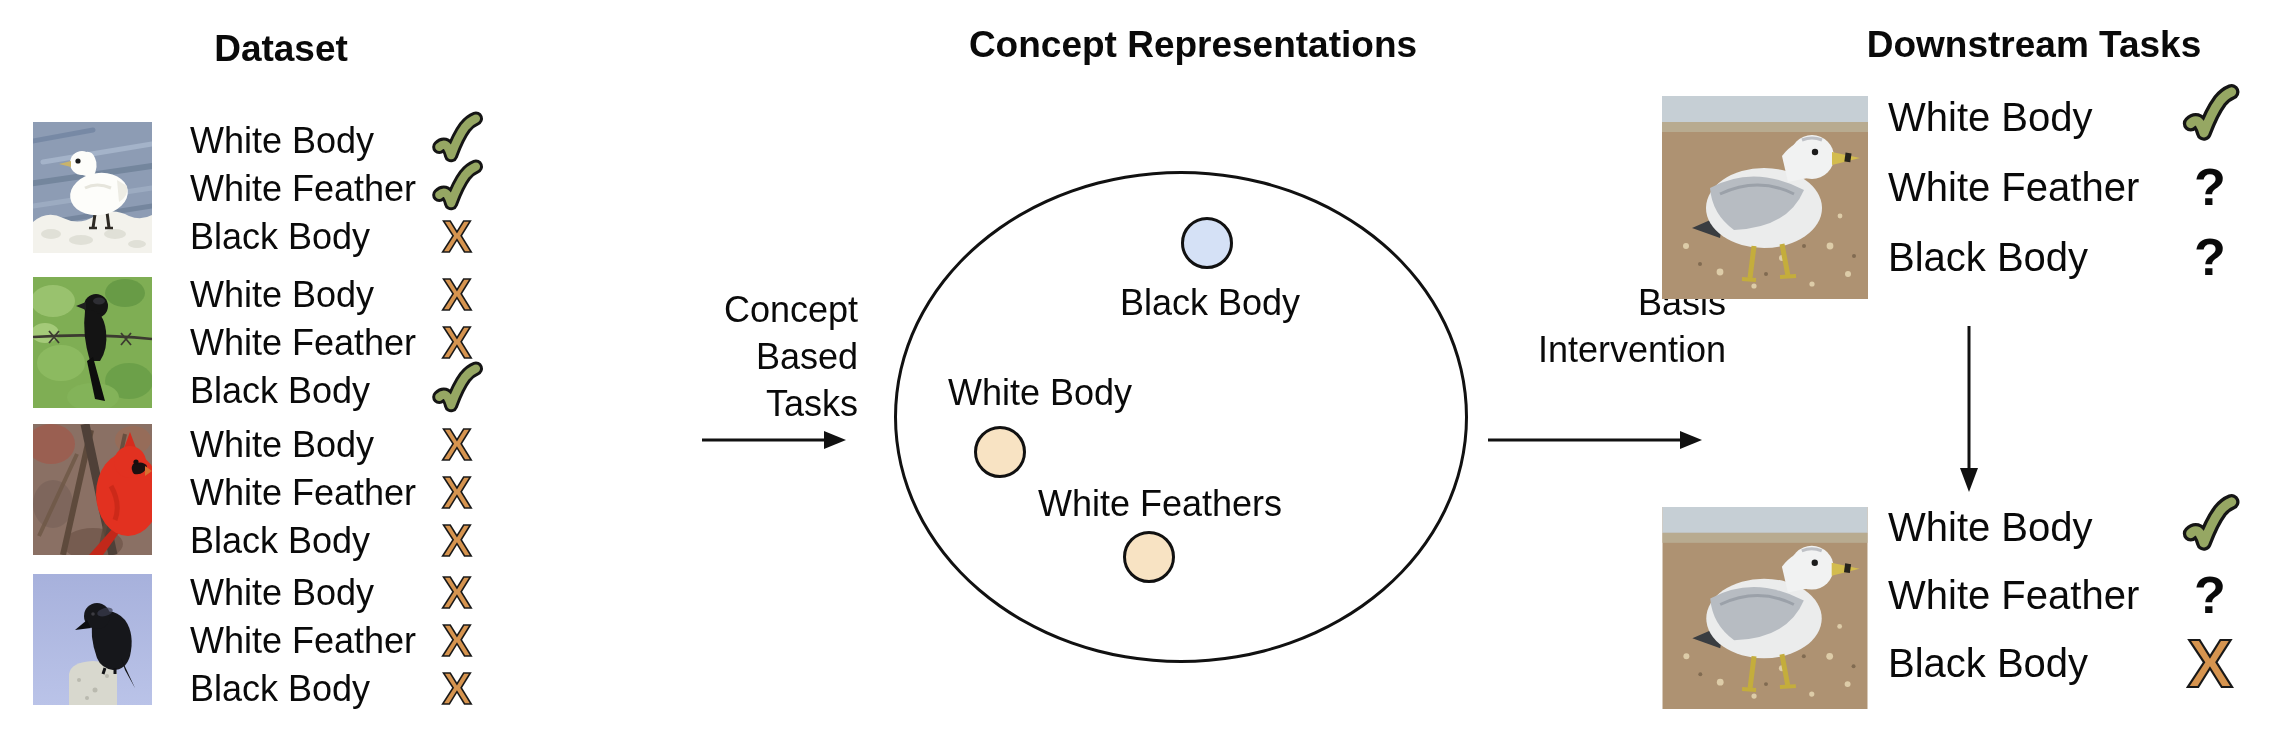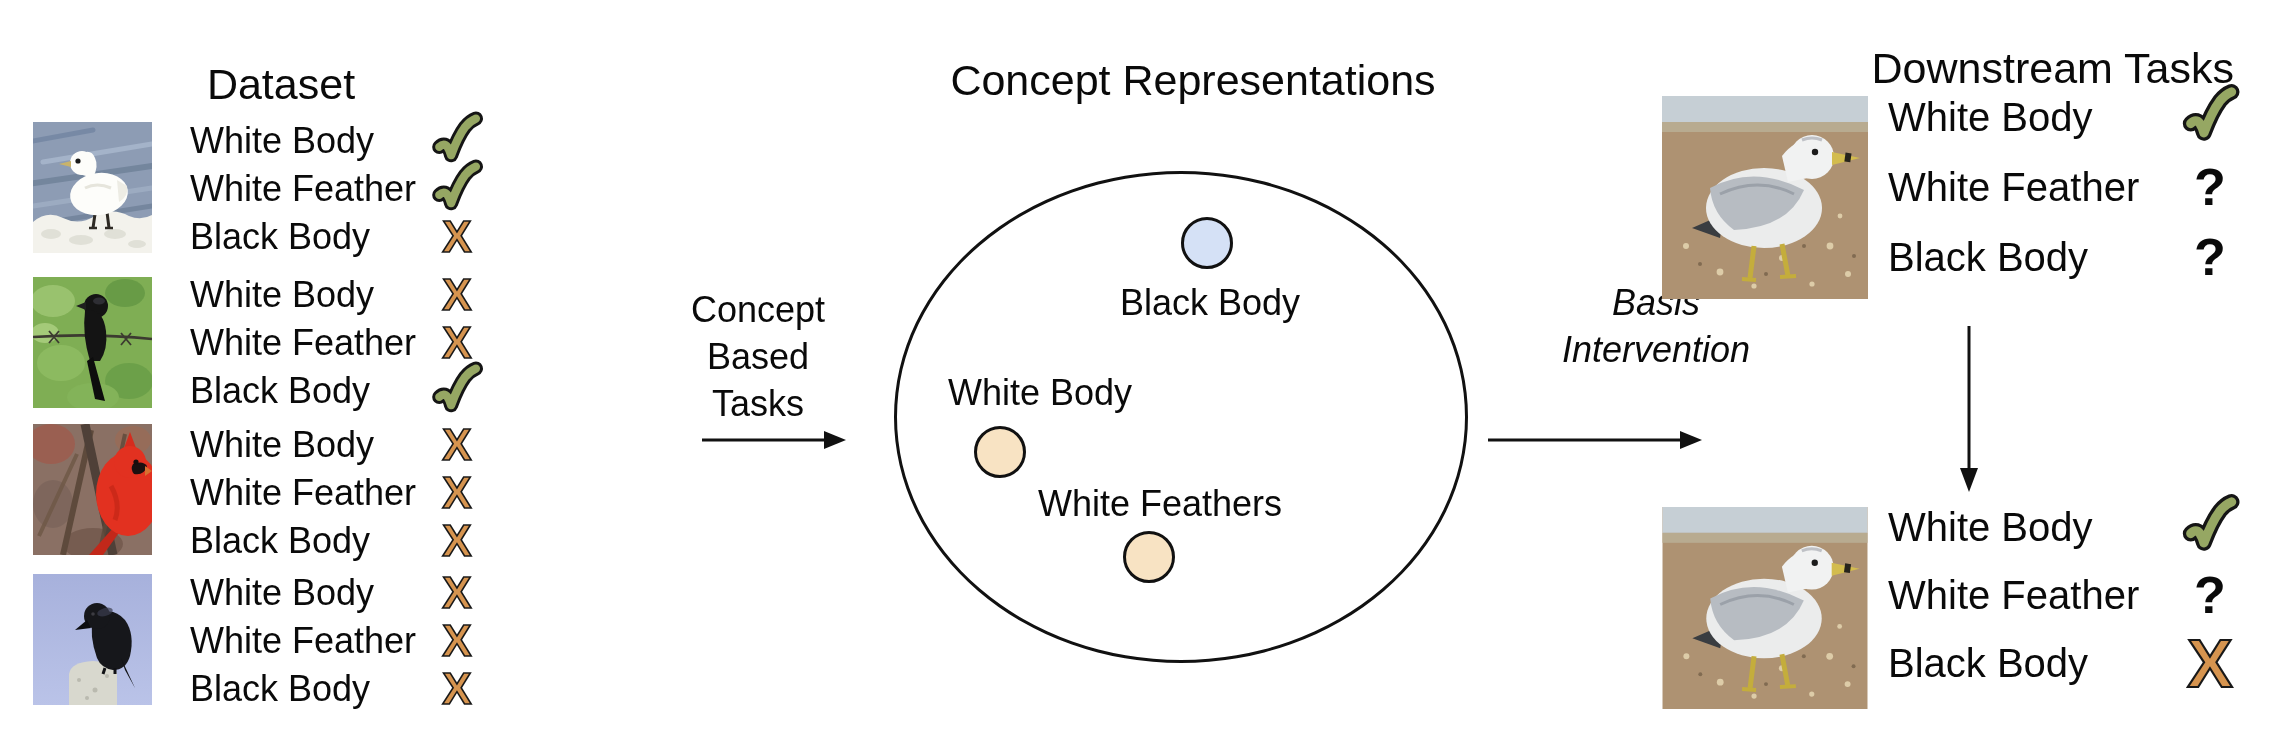--- a/index.html
+++ b/index.html
@@ -1,20 +1,20 @@
 <!DOCTYPE html>
 <html style="--check-fill: #96a763; --cross-fill: #d6944f; --outline: #151515; --blue-dot: #d5e1f6; --tan-dot: #f8e3c3;"><head>
 <meta charset="utf-8">
 <style>
   * { margin:0; padding:0; box-sizing:border-box; }
   html,body { width:2286px; height:748px; background:#ffffff; overflow:hidden;
     font-family:"Liberation Sans","DejaVu Sans",sans-serif; color:#0a0a0a; }
   #stage { position:relative; width:2286px; height:748px; background:#ffffff; }
 
-  .title { position:absolute; font-weight:normal; font-size:43px; text-align:center; letter-spacing:0;margin-top:32px; }
+  .title { position:absolute; font-weight:bold; font-size:37px; text-align:center; letter-spacing:0; }
   .birdimg { position:absolute; overflow:hidden; }
   .birdimg svg { display:block; }
 
   
   .lgroup { position:absolute; display:flex; flex-direction:column; }
   .lrow { display:flex; align-items:center; }
   .lgroup.left .lrow { height:48px; width:300px; }
   .lgroup.left .ltext { width:235px; font-size:36px; white-space:nowrap; }
   .lgroup.right .lrow { width:390px; }
   .lgroup.right .ltext { width:290px; font-size:40px; white-space:nowrap; }
@@ -22,39 +22,39 @@
   .lgroup.g-ds2 .lrow { height:68px; }
   .mark { flex:0 0 64px; display:flex; align-items:center; justify-content:center; overflow:visible; }
   .mk-check { width:50px; height:52px; overflow:visible; }
   .lgroup.right .mk-check { width:57px; height:58px; }
   .mk-x { font-size:44px; font-weight:800; color:var(--cross-fill,#d6944f);
           -webkit-text-stroke:1.6px #181818; line-height:1; }
   .mk-x.lg { font-size:68px; -webkit-text-stroke:2.2px #181818; }
   .mk-q { font-size:52px; font-weight:bold; color:#0a0a0a; line-height:1; }
 
   
-  .flowlabel { position:absolute; text-align:center; font-size:36px; line-height:47px; white-space:nowrap; }
+  .flowlabel { position:absolute; text-align:right; font-size:36px; line-height:47px; white-space:nowrap; }
 
   .ellipse { position:absolute; left:894px; top:171px; width:574px; height:492px;
              border:3px solid #111; border-radius:50%; background:#fff; }
   .dot { position:absolute; width:52px; height:52px; border:3px solid #111; border-radius:50%; }
   .dot.blue { background:var(--blue-dot,#d5e1f6); }
   .dot.tan  { background:var(--tan-dot,#f8e3c3); }
   .ptlabel { position:absolute; font-size:36px; text-align:center; white-space:nowrap; }
 
   .arrow { position:absolute; overflow:visible; }
 </style>
 </head>
 <body>
 
 <div id="stage">
 
   <div class="title" style="left:131px; top:28px; width:300px;">Dataset</div>
   <div class="title" style="left:943px; top:24px; width:500px;">Concept Representations</div>
-  <div class="title" style="left:1834px; top:12px; width:400px;text-align:right;">Downstream Tasks</div>
+  <div class="title" style="left:1834px; top:24px; width:400px;">Downstream Tasks</div>
 
   <div class="birdimg" style="left:33px; top:122px; width:119px; height:131px;">
     <svg width="119" height="131" viewBox="0 0 119 131">
       <rect width="119" height="131" fill="#8d9cb4"></rect>
       <g stroke-linecap="round">
         <path d="M-5 20 L60 8" stroke="#6f82a0" stroke-width="5" opacity=".7"></path>
         <path d="M10 40 L119 22" stroke="#aebdd2" stroke-width="5" opacity=".7"></path>
         <path d="M-5 62 L119 44" stroke="#64788f" stroke-width="6" opacity=".6"></path>
         <path d="M0 84 L119 66" stroke="#a7b6cb" stroke-width="5" opacity=".6"></path>
         <path d="M30 98 L119 84" stroke="#5f7289" stroke-width="5" opacity=".5"></path>
@@ -267,21 +267,21 @@
 
   <div class="dot blue" style="left:1181px; top:217px;"></div>
   <div class="ptlabel" style="left:1110px; top:282px; width:200px;">Black Body</div>
 
   <div class="ptlabel" style="left:940px; top:372px; width:200px;">White Body</div>
   <div class="dot tan" style="left:974px; top:426px;"></div>
 
   <div class="ptlabel" style="left:1038px; top:483px; width:240px;">White Feathers</div>
   <div class="dot tan" style="left:1123px; top:531px;"></div>
 
-  <div class="flowlabel" style="left:1546px; top:279px; width:220px;font-style:italic;">
+  <div class="flowlabel" style="left:1506px; top:279px; width:220px;">
     <div>Basis</div>
     <div>Intervention</div>
   </div>
   <svg class="arrow" style="left:1484px; top:428px;" width="222" height="24">
     <line x1="4" y1="12" x2="196" y2="12" stroke="#111" stroke-width="3"></line>
     <polygon points="196,3 218,12 196,21" fill="#111"></polygon>
   </svg>
 
   <div class="birdimg" style="left:1662px; top:96px; width:206px; height:203px;">
     <svg width="206" height="203" viewBox="0 0 206 203">

